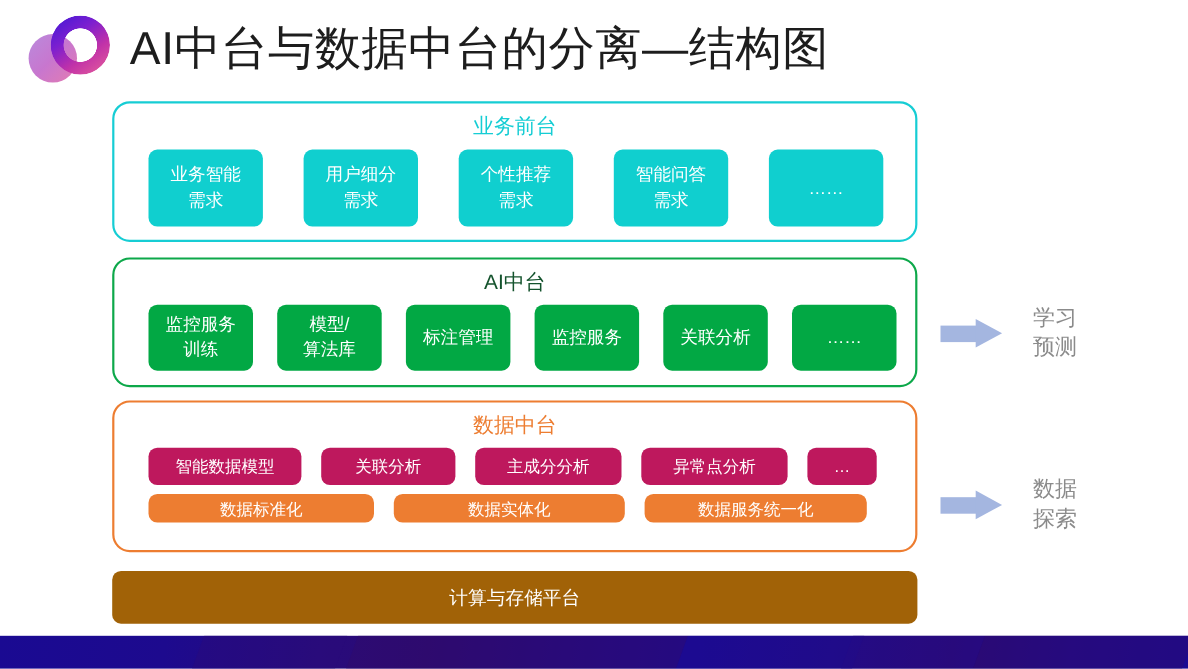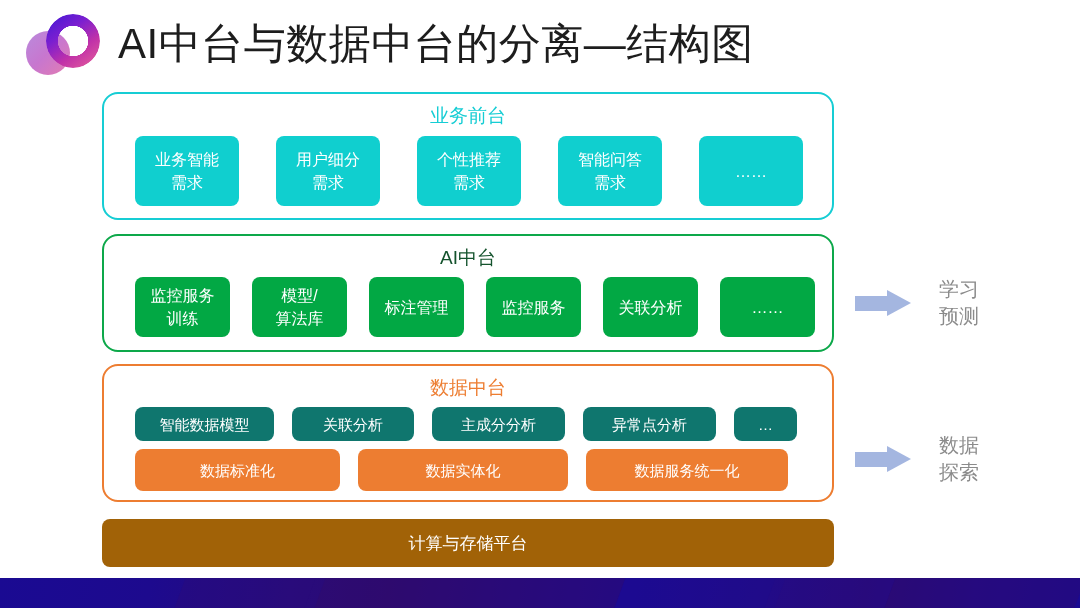--- a/index.html
+++ b/index.html
@@ -99,23 +99,23 @@
   
   #sec-ai { top: 234px; height: 118px; border-color: #0da84a; }
   #sec-ai .panel-title { color: #14532d; }
   #sec-ai .cardrow { margin-top: 10px; }
   #sec-ai .card { width: 95px; height: 60px; background: #02a844; margin-right: 19px; }
 
   
   #sec-data { top: 364px; height: 138px; border-color: #ed7d31; }
   #sec-data .panel-title { color: #ed7d31; }
   #sec-data .row-green { margin-top: 10px; }
-  #sec-data .row-green .card { height: 34px; background: #0f766e; margin-right: 15px; font-size: 15px; }
+  #sec-data .row-green .card { height: 34px; background: #be185d; margin-right: 15px; font-size: 15px; }
   #sec-data .row-orange { margin-top: 8px; }
-  #sec-data .row-orange .card { height: 42px; background: #ed7d31; margin-right: 15px; font-size: 15px; }
+  #sec-data .row-orange .card { height: 26px; background: #ed7d31; margin-right: 15px; font-size: 15px; justify-content: flex-end; }
 
   
   #platform {
     position: absolute;
     left: 102px; top: 519px;
     width: 732px; height: 48px;
     background: #a16207;
     border-radius: 8px;
     color: #ffffff;
     font-size: 17px;

